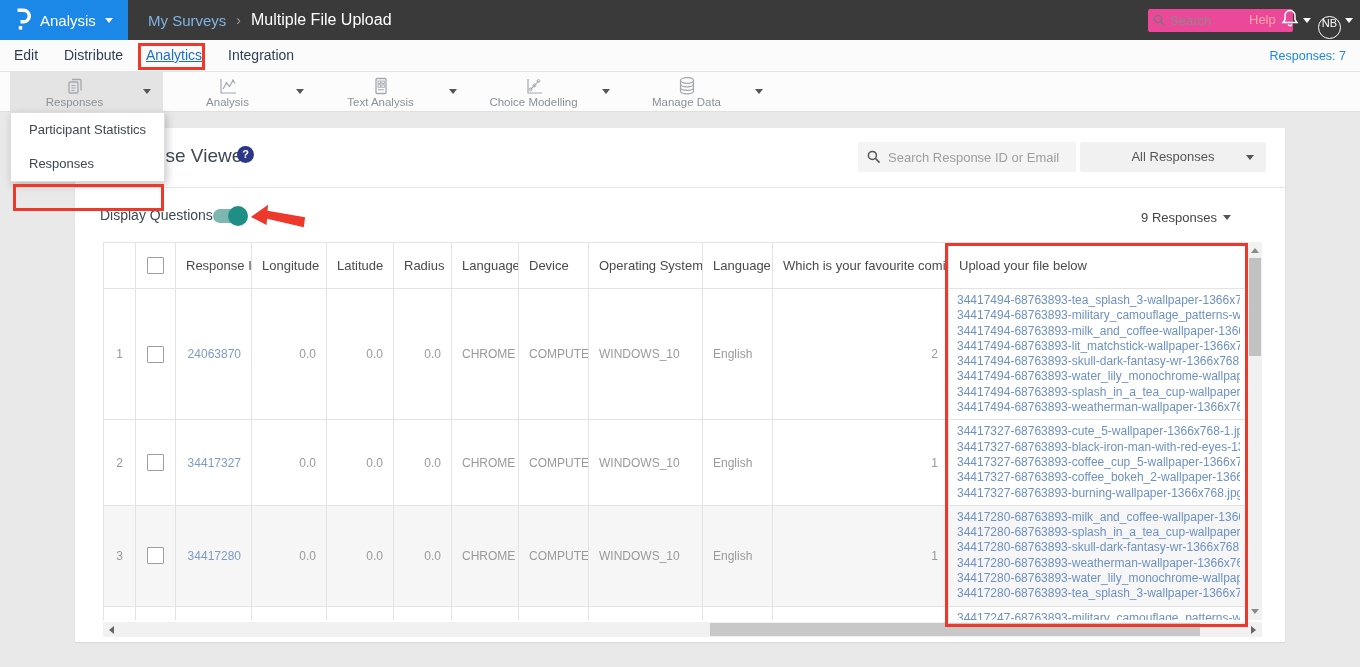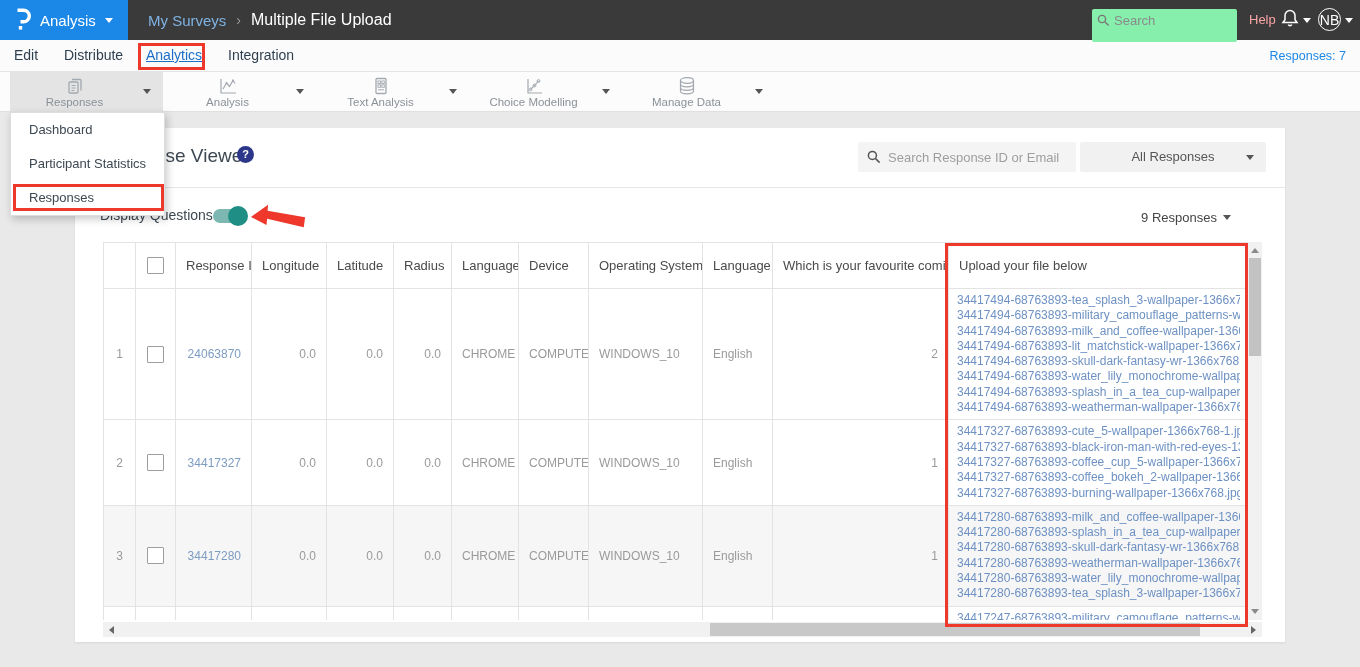--- a/index.html
+++ b/index.html
@@ -10,28 +10,28 @@
   
   #topbar { position:absolute; left:0; top:0; width:1360px; height:40px; background:#3a3a3a; z-index:20; }
   #logo-block { position:absolute; left:0; top:0; width:128px; height:40px; background:#1b87e6; display:flex; align-items:center; gap:9px; padding-left:14px; cursor:pointer; }
   #logo-block .product { color:#fff; font-size:15px; }
   .caret-w { width:0; height:0; border-left:4px solid transparent; border-right:4px solid transparent; border-top:5px solid #fff; display:inline-block; }
   .caret-d { width:0; height:0; border-left:4px solid transparent; border-right:4px solid transparent; border-top:5px solid #555; display:inline-block; }
   #breadcrumb { position:absolute; left:148px; top:0; height:40px; display:flex; align-items:center; gap:10px; }
   #breadcrumb .parent { color:#7fb3e3; font-size:15px; cursor:pointer; }
   #breadcrumb .sep { color:#9a9a9a; font-size:14px; }
   #breadcrumb .current { color:#fff; font-size:16px; }
-  #hdr-search { position:absolute; left:1092px; top:9px; width:145px; height:33px; background:#86efac; border-radius:2px; }
+  #hdr-search { position:absolute; left:1148px; top:9px; width:145px; height:23px; background:#ec4899; border-radius:2px; }
   #hdr-search input { position:absolute; left:22px; top:0; width:118px; height:23px; border:0; outline:none; font-size:13px; color:#333; font-family:"Liberation Sans",sans-serif; background:transparent; }
   #hdr-search input::placeholder { color:#8a8a8a; }
   .mag { position:absolute; left:5px; top:5px; }
   #help-link { position:absolute; left:1249px; top:12px; color:#fca5a5; font-size:13px; cursor:pointer; }
   #bell { position:absolute; left:1281px; top:8px; cursor:pointer; }
   #bell-caret { position:absolute; left:1303px; top:18px; }
-  #avatar { position:absolute; left:1318px; top:8px; width:23px; height:23px; border:1.5px solid #fff; border-radius:50%; color:#fff; font-size:14px; display:flex; align-items:center; justify-content:center; cursor:pointer; }
+  #avatar { position:absolute; left:1318px; top:16px; width:23px; height:23px; border:1.5px solid #fff; border-radius:50%; color:#fff; font-size:11px; display:flex; align-items:flex-start; justify-content:center; cursor:pointer; }
   #avatar-caret { position:absolute; left:1345px; top:18px; }
 
   
   #navbar { position:absolute; left:0; top:40px; width:1360px; height:32px; background:#fbfbfb; border-bottom:1px solid #e4e4e4; z-index:15; }
   .nav-tab { position:absolute; top:7px; font-size:14px; color:#2e3f50; cursor:pointer; }
   .nav-tab.active { color:#1a6fc9; text-decoration:underline; }
   #responses-count { position:absolute; right:14px; top:9px; font-size:12.5px; color:#1b87e6; }
 
   
   #toolbar { position:absolute; left:0; top:72px; width:1360px; height:40px; background:#fcfcfc; border-bottom:1px solid #e0e0e0; z-index:15; }
@@ -350,21 +350,20 @@
       <div class="sb-down"></div>
     </div>
     <div id="hscroll">
       <div class="sb-left"></div>
       <div class="thumb"></div>
       <div class="sb-right"></div>
     </div>
   </div>
 
   <div id="responses-menu">
-    <div class="menu-item">Dashboard</div>
     <div class="menu-item">Participant Statistics</div>
     <div class="menu-item">Responses</div>
   </div>
 
   <div id="anno-analytics" class="anno"></div>
   <div id="anno-responses-item" class="anno"></div>
   <div id="anno-upload" class="anno"></div>
   <svg id="anno-arrow" width="62" height="34" viewBox="0 0 62 34">
     <polygon points="2,14 20,3 19,9 56,18 54,28 18,17 17,23" fill="#ee382c" transform="rotate(-4 30 16)"></polygon>
   </svg>

